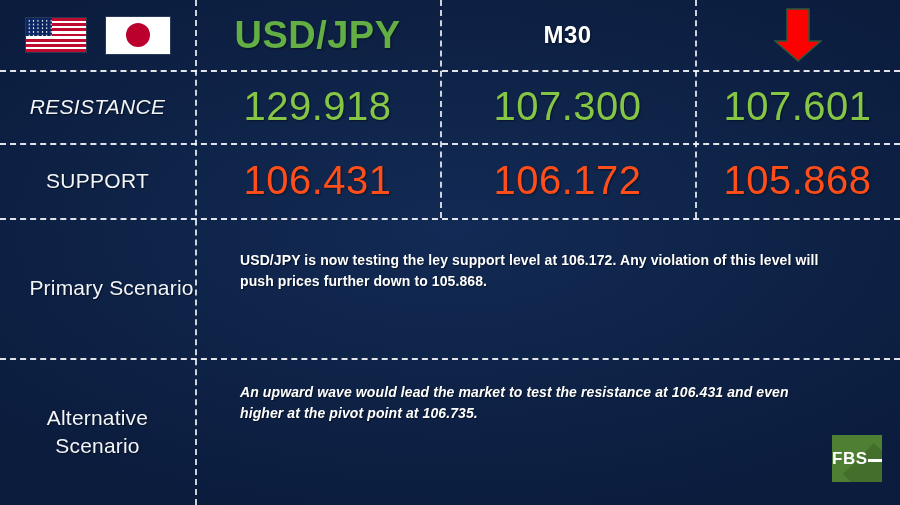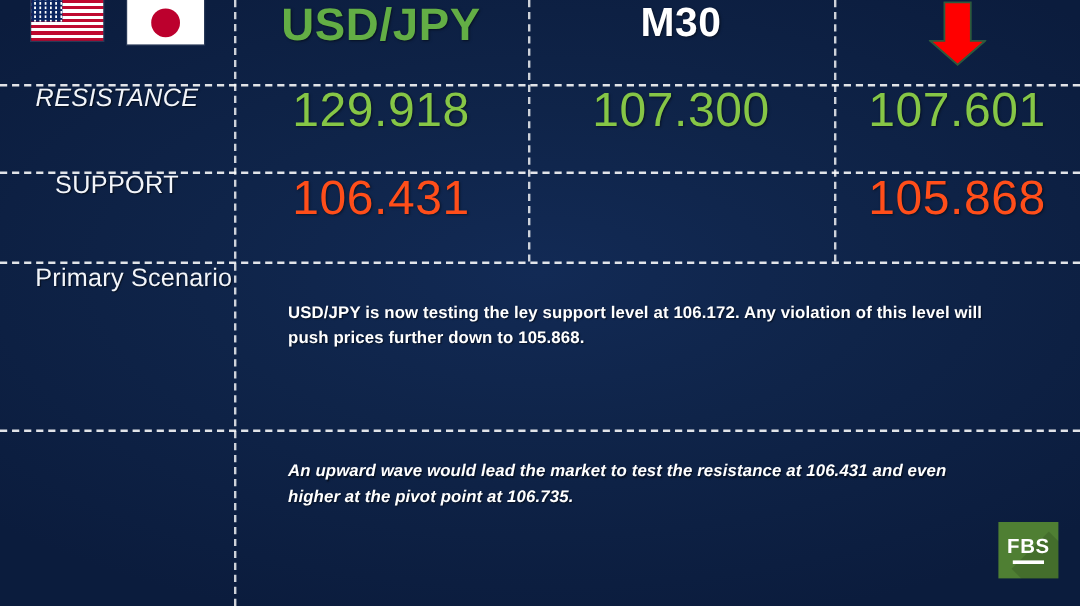--- a/index.html
+++ b/index.html
@@ -34,21 +34,21 @@
   .h3 { top: 218px; }
   .h4 { top: 358px; }
   .v1 { left: 195px; height: 505px; }
   .v2 { left: 440px; height: 218px; }
   .v3 { left: 695px; height: 218px; }
 
   
   .cell {
     position: absolute;
     display: flex;
-    align-items: flex-start;
+    align-items: center;
     justify-content: center;
     text-align: center;
     box-sizing: border-box;
   }
 
   
   .flags-cell { left: 0;   top: 0;  width: 195px; height: 70px; gap: 20px; }
   .pair-cell  { left: 195px; top: 0; width: 245px; height: 70px; }
   .tf-cell    { left: 440px; top: 0; width: 255px; height: 70px; }
   .arrow-cell { left: 695px; top: 0; width: 205px; height: 70px; }
@@ -96,21 +96,21 @@
   }
   .pair-title {
     color: #63ae45;
     font-size: 38px;
     font-weight: 700;
     letter-spacing: 0.5px;
     text-shadow: 1px 1px 2px rgba(0,0,0,0.5);
   }
   .tf-title {
     color: #ffffff;
-    font-size: 34px;
+    font-size: 24px;
     font-weight: 700;
     letter-spacing: 0.5px;
     text-shadow: 1px 1px 2px rgba(0,0,0,0.5);
   }
   .value {
     font-size: 40px;
     font-weight: 300;
     letter-spacing: 0.5px;
     text-shadow: 1px 1px 2px rgba(0,0,0,0.45);
   }
@@ -164,21 +164,20 @@
   
   .arrow-down { display: block; }
 
   
   .fbs-logo {
     position: absolute;
     left: 832px; top: 435px;
     width: 50px; height: 47px;
     background: #4f7f33;
     display: flex;
-    flex-direction: column;
     align-items: center;
     justify-content: center;
     overflow: hidden;
   }
   .fbs-logo::after {
     content: "";
     position: absolute;
     right: -14px; bottom: -14px;
     width: 44px; height: 44px;
     background: rgba(0,0,0,0.13);
@@ -249,31 +248,40 @@
   <div class="cell res-v3">
     <span class="value resistance">107.601</span>
   </div>
 
   <div class="cell sup-label">
     <span class="row-label">SUPPORT</span>
   </div>
   <div class="cell sup-v1">
     <span class="value support">106.431</span>
   </div>
+  <div class="cell sup-v2">
+    <span class="value support">106.172</span>
+  </div>
   <div class="cell sup-v3">
     <span class="value support">105.868</span>
   </div>
 
   <div class="cell pri-label">
     <span class="scenario-label">Primary Scenario</span>
   </div>
   <div class="pri-text">
     <span class="body-text">USD/JPY is now testing the ley support level at 106.172. Any violation of this level will push prices further down to 105.868.</span>
   </div>
 
+  <div class="cell alt-label">
+    <span class="scenario-label">
+      <span>Alternative</span><br>
+      <span>Scenario</span>
+    </span>
+  </div>
   <div class="alt-text">
     <span class="body-text">An upward wave would lead the market to test the resistance at 106.431 and even higher at the pivot point at 106.735.</span>
   </div>
 
   <div class="fbs-logo">
     <span class="fbs-mark">FBS</span>
     <span class="fbs-bar"></span>
   </div>
 
 </div>

